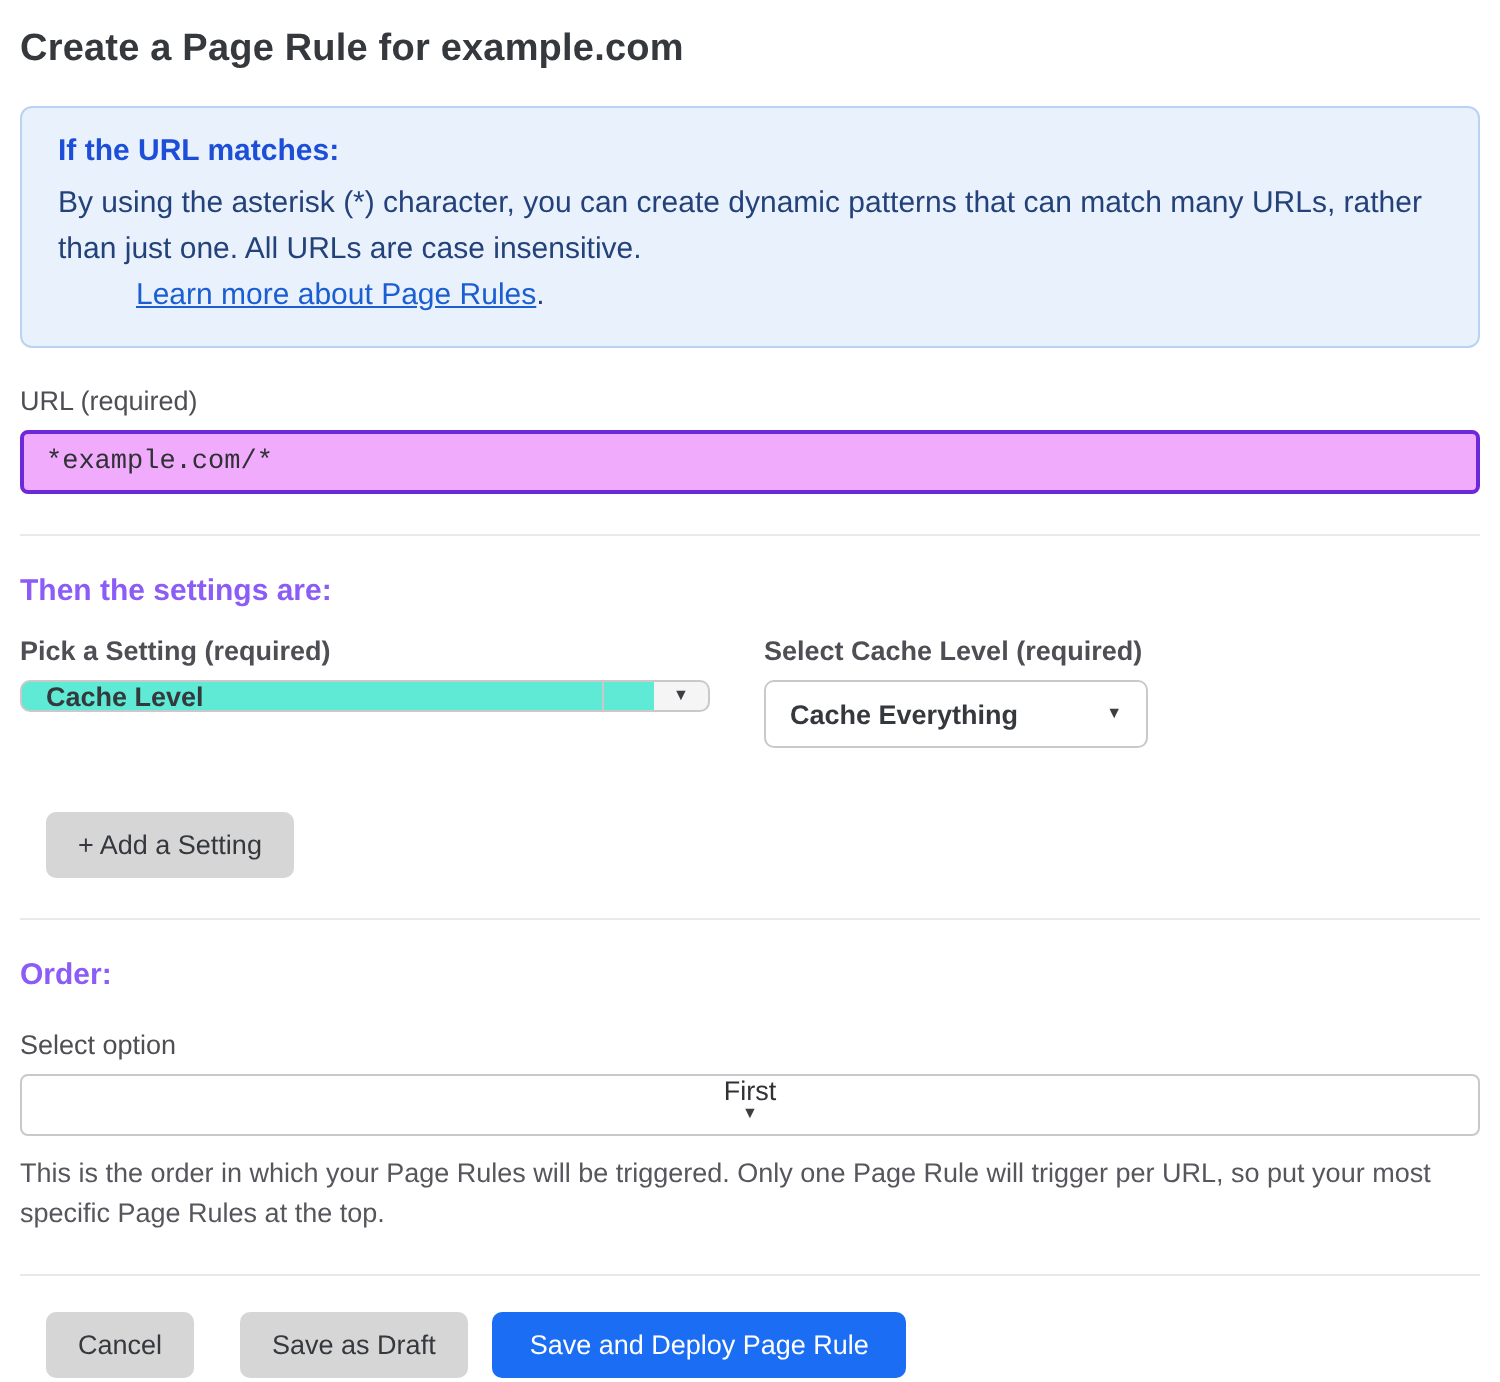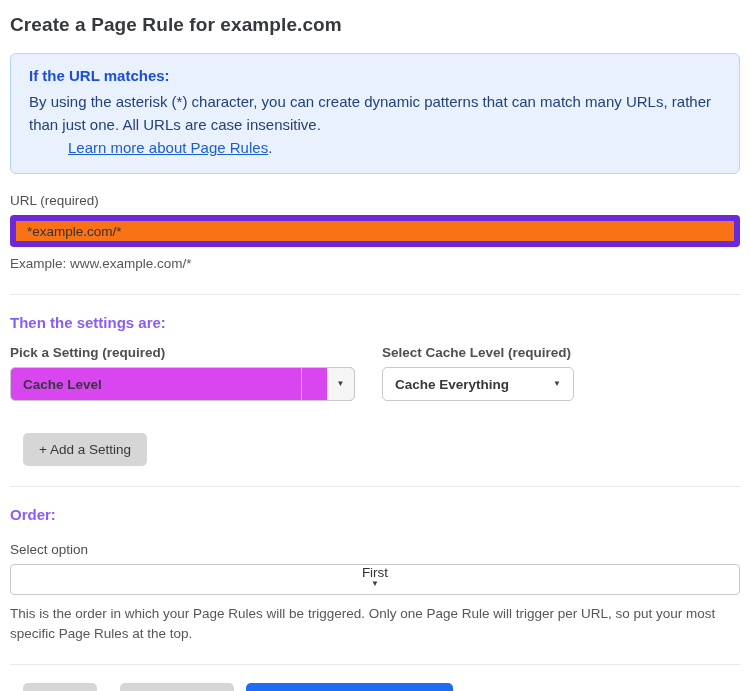--- a/index.html
+++ b/index.html
@@ -51,27 +51,27 @@
 
   .field-label {
     font-size: 13.5px;
     color: #4e4e54;
     margin-top: 19px;
     margin-bottom: 7px;
   }
   .text-input {
     width: 730px;
     height: 32px;
-    border: 6px solid #6d28d9;
+    border: 2px solid #6d28d9;
     border-radius: 4px;
     padding: 0 11px;
-    font-family: Liberation Sans, sans-serif;
+    font-family: Liberation Mono, monospace;
     font-size: 13.5px;
     color: #303035;
-    background: #f97316;
+    background: #f0abfc;
     outline: none;
   }
   .helper-text {
     font-size: 13.5px;
     color: #56565c;
     margin-top: 7px;
     line-height: 20px;
   }
 
   .divider {
@@ -86,24 +86,24 @@
     color: #8b5cf6;
     margin-top: 19px;
   }
 
   .settings-row { display: flex; gap: 27px; margin-top: 14px; font-weight: bold; }
   .settings-col .field-label { margin-top: 0; }
 
   .select-composite {
     display: flex;
     width: 345px;
-    height: 34px;
+    height: 16px;
     border: 1px solid #c9c9cc;
     border-radius: 5px;
-    background: #d946ef;
+    background: #5eead4;
     overflow: hidden;
     cursor: pointer;
     gap: 25px;
   }
   .select-composite .select-value {
     flex: 1;
     display: flex;
     align-items: center;
     padding-left: 12px;
     font-size: 13.5px;
@@ -180,21 +180,20 @@
   <h1 class="page-title">Create a Page Rule for example.com</h1>
 
   <div class="info-box">
     <div class="info-heading">If the URL matches:</div>
     <div class="info-body">By using the asterisk (*) character, you can create dynamic patterns that can match many URLs, rather than just one. All URLs are case insensitive.</div>
     <div class="info-link-line"><a class="info-link">Learn more about Page Rules</a><span class="info-link-suffix">.</span></div>
   </div>
 
   <div class="field-label">URL (required)</div>
   <input class="text-input" type="text" value="*example.com/*" style="">
-  <div class="helper-text">Example: www.example.com/*</div>
 
   <hr class="divider">
 
   <div class="section-heading">Then the settings are:</div>
 
   <div class="settings-row">
     <div class="settings-col">
       <div class="field-label">Pick a Setting (required)</div>
       <div class="select-composite">
         <div class="select-value">Cache Level</div>

